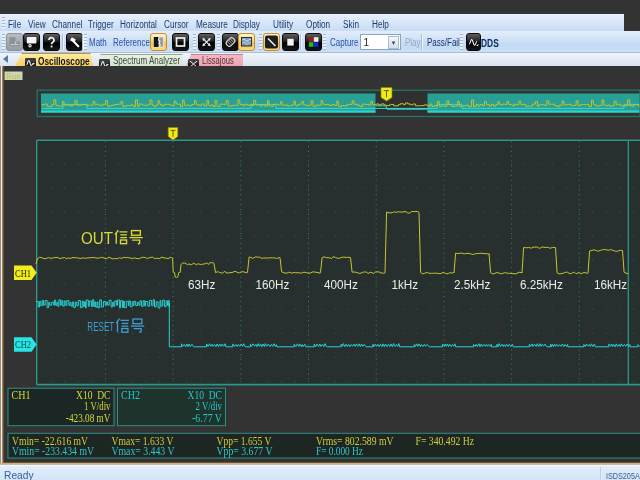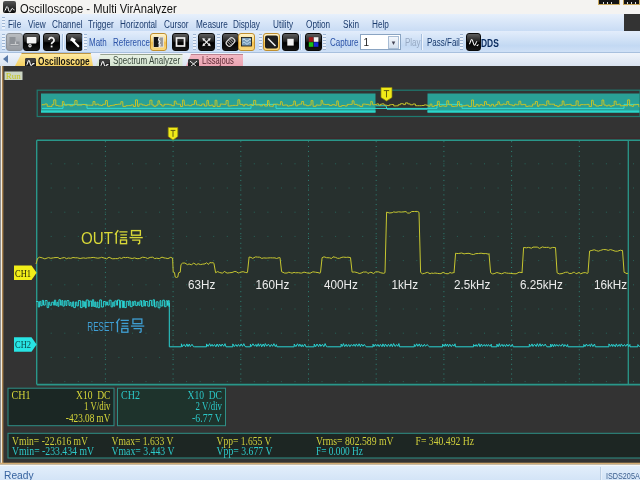--- a/index.html
+++ b/index.html
@@ -18,32 +18,20 @@
 .toolbar .sx{top:5.5px;font-size:10px;color:#2a52a8;transform:scaleX(0.8);}
 .tabbar{position:absolute;left:0;top:53px;width:640px;height:13px;background:linear-gradient(#f0f4fb,#d9e3f0);}
 .tab{position:absolute;}
 .statusbar{position:absolute;left:0;top:465px;width:640px;height:28px;background:linear-gradient(#e2eefb,#c6dbf3);border-top:1px solid #f8f8f6;}
 svg.main{position:absolute;left:0;top:0;}
 svg.main text{font-family:"Liberation Serif",serif;}
 svg.main text.sans{font-family:"Liberation Sans",sans-serif;}
 </style></head>
 <body>
 <div id="app">
-<div class="titlebar">
-<div class="title-ico"><svg width="13" height="12" viewBox="0 0 13 12">
-          <path d="M1.5 8c1.2 0 1.4-4.5 2.6-4.5S5.5 9 6.7 9s1.3-3.5 2.5-3.5 1 1.5 2.3 1.5" stroke="#fff" stroke-width="1" fill="none"></path>
-        </svg></div>
-<span class="sx" style="left:20px;top:1.5px;font-size:12px;color:#111;transform:scaleX(0.93)">Oscilloscope - Multi VirAnalyzer</span>
-<div class="winbtn" style="left:598px;width:22px">
-        <div style="position:absolute;left:4px;top:2px;width:12px;height:1.5px;background:repeating-linear-gradient(90deg,#ddd 0 1.5px,#141414 1.5px 4px)"></div>
-      </div>
-<div class="winbtn" style="left:623px;width:17px">
-        <div style="position:absolute;left:3px;top:2px;width:11px;height:1.5px;background:repeating-linear-gradient(90deg,#ddd 0 1.5px,#141414 1.5px 4px)"></div>
-      </div>
-</div>
 <div class="menubar">
       <div class="grip" style="left:2px;top:3px;height:12px"></div>
       <span class="sx" style="left:7.5px">File</span>
       <span class="sx" style="left:28.1px">View</span>
       <span class="sx" style="left:51.9px">Channel</span>
       <span class="sx" style="left:88px">Trigger</span>
       <span class="sx" style="left:120.3px">Horizontal</span>
       <span class="sx" style="left:164px">Cursor</span>
       <span class="sx" style="left:195.5px">Measure</span>
       <span class="sx" style="left:232.5px">Display</span>

